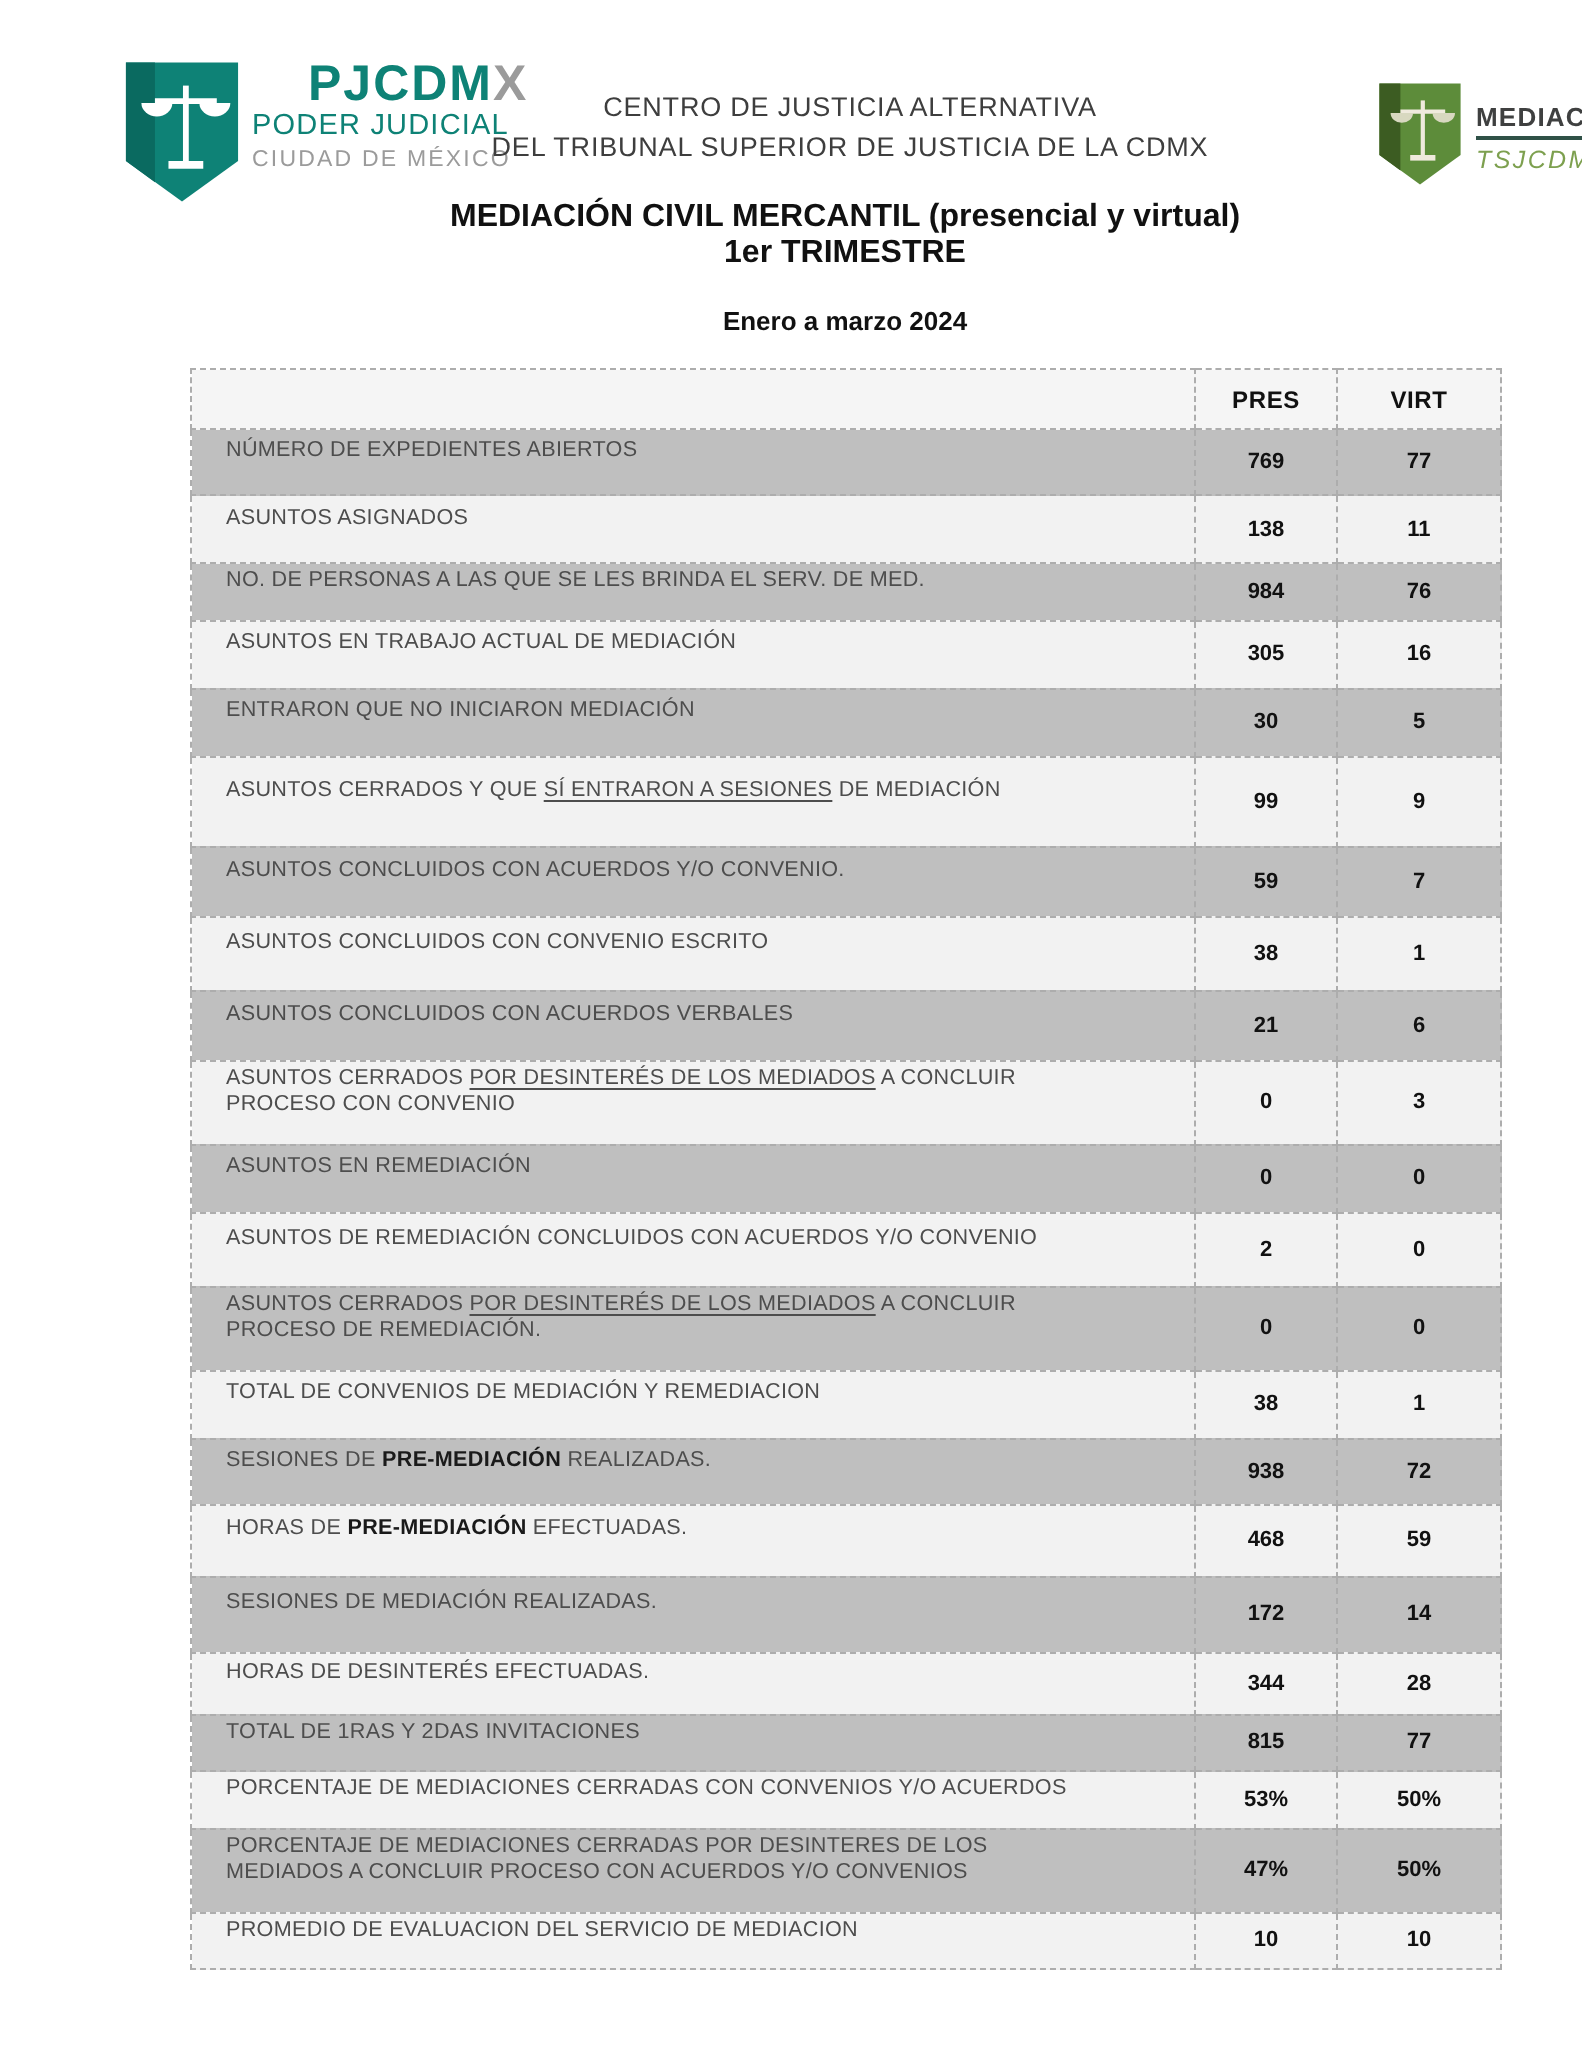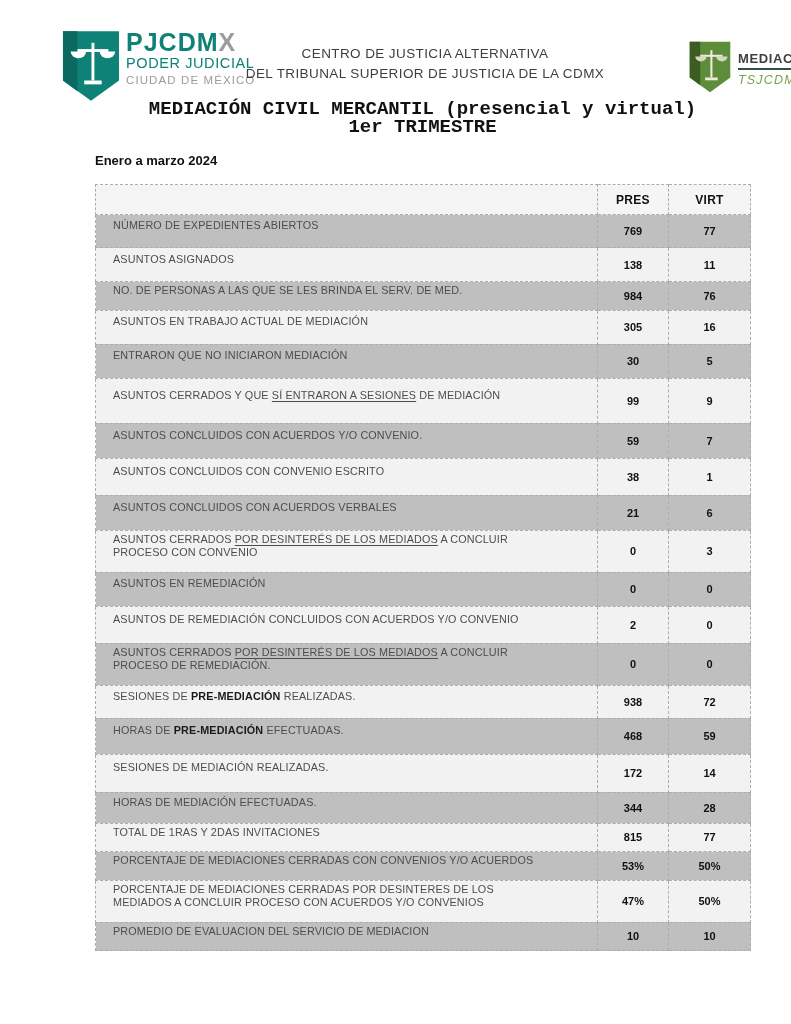--- a/index.html
+++ b/index.html
@@ -7,44 +7,44 @@
   body { font-family:"Liberation Sans", sans-serif; }
   .page {
     position:relative; width:791px; height:1024px; margin:0 auto;
     background:#ffffff; overflow:hidden;
   }
 
   
   .logo-left { position:absolute; left:62px; top:30px; display:flex; align-items:flex-start; }
   .logo-left .shield { flex:0 0 auto; }
   .logo-left-text { margin-left:6px; line-height:1; }
-  .acronym { font-size:25px; font-weight:bold; letter-spacing:1px; color:#0E8276; line-height:24px; }
+  .acronym { font-size:25px; font-weight:bold; letter-spacing:1px; color:#0E8276; line-height:24px;margin-left:28px; }
   .acronym .suffix { color:#9B9B9B; }
   .poder { font-size:14.5px; font-weight:normal; color:#0E8276; letter-spacing:0.6px; line-height:19px; }
   .ciudad { font-size:11.5px; color:#9B9B9B; letter-spacing:1.1px; line-height:15px; }
 
   .center-heading {
     position:absolute; left:230px; top:44px; width:390px; text-align:center;
     font-size:13.5px; color:#3E3E3E; letter-spacing:0.4px; line-height:20px;
   }
 
   .logo-right { position:absolute; left:650px; top:40px; display:flex; align-items:center;padding-left:39px; }
   .logo-right-text { margin-left:7px; line-height:1; }
   .med-title { font-size:13px; font-weight:bold; color:#3F4040; letter-spacing:0.6px; }
   .med-rule { height:2px; background:#2F5147; margin:3px 0 4px 0; width:86px; }
   .med-sub { font-size:12.5px; color:#7DA04F; letter-spacing:1.2px;font-style:italic; }
 
   
   .doc-title {
     position:absolute; left:95px; top:100px; width:655px; text-align:center;
-    font-family:Liberation Mono, monospace; font-weight:bold; font-size:19px;
+    font-family:Liberation Sans, sans-serif; font-weight:bold; font-size:16px;
     color:#111; line-height:18px;
   }
   .period {
-    position:absolute; left:95px; top:153px; width:655px; text-align:left;
+    position:absolute; left:95px; top:153px; width:655px; text-align:center;
     font-weight:bold; font-size:13px; color:#111;
   }
 
   
   table.stats {
     position:absolute; left:95px; top:184px; width:655px;
     border-collapse:collapse; table-layout:fixed;
   }
   .stats col.c-label { width:502px; }
   .stats col.c-pres  { width:71px; }
@@ -194,37 +194,42 @@
       <tr style="height:37px">
           <td class="lbl">ASUNTOS DE REMEDIACIÓN CONCLUIDOS CON ACUERDOS Y/O CONVENIO</td>
           <td class="num">2</td>
           <td class="num">0</td>
         </tr>
       <tr style="height:36px">
           <td class="lbl">ASUNTOS CERRADOS <u>POR DESINTERÉS DE LOS MEDIADOS</u> A CONCLUIR PROCESO DE REMEDIACIÓN.</td>
           <td class="num">0</td>
           <td class="num">0</td>
         </tr>
+      <tr style="height:34px">
+          <td class="lbl">TOTAL DE CONVENIOS DE MEDIACIÓN Y REMEDIACION</td>
+          <td class="num">38</td>
+          <td class="num">1</td>
+        </tr>
       <tr style="height:33px">
           <td class="lbl">SESIONES DE  <b>PRE-MEDIACIÓN</b> REALIZADAS.</td>
           <td class="num">938</td>
           <td class="num">72</td>
         </tr>
       <tr style="height:36px">
           <td class="lbl">HORAS DE  <b>PRE-MEDIACIÓN</b> EFECTUADAS.</td>
           <td class="num">468</td>
           <td class="num">59</td>
         </tr>
       <tr style="height:38px">
           <td class="lbl">SESIONES DE MEDIACIÓN REALIZADAS.</td>
           <td class="num">172</td>
           <td class="num">14</td>
         </tr>
       <tr style="height:31px">
-          <td class="lbl">HORAS DE MEDIACIÓN EFECTUADAS.</td>
+          <td class="lbl">HORAS DE DESINTERÉS EFECTUADAS.</td>
           <td class="num">344</td>
           <td class="num">28</td>
         </tr>
       <tr style="height:27px">
           <td class="lbl">TOTAL DE 1RAS Y 2DAS INVITACIONES</td>
           <td class="num">815</td>
           <td class="num">77</td>
         </tr>
       <tr style="height:27px">
           <td class="lbl">PORCENTAJE DE MEDIACIONES CERRADAS CON CONVENIOS Y/O ACUERDOS</td>

